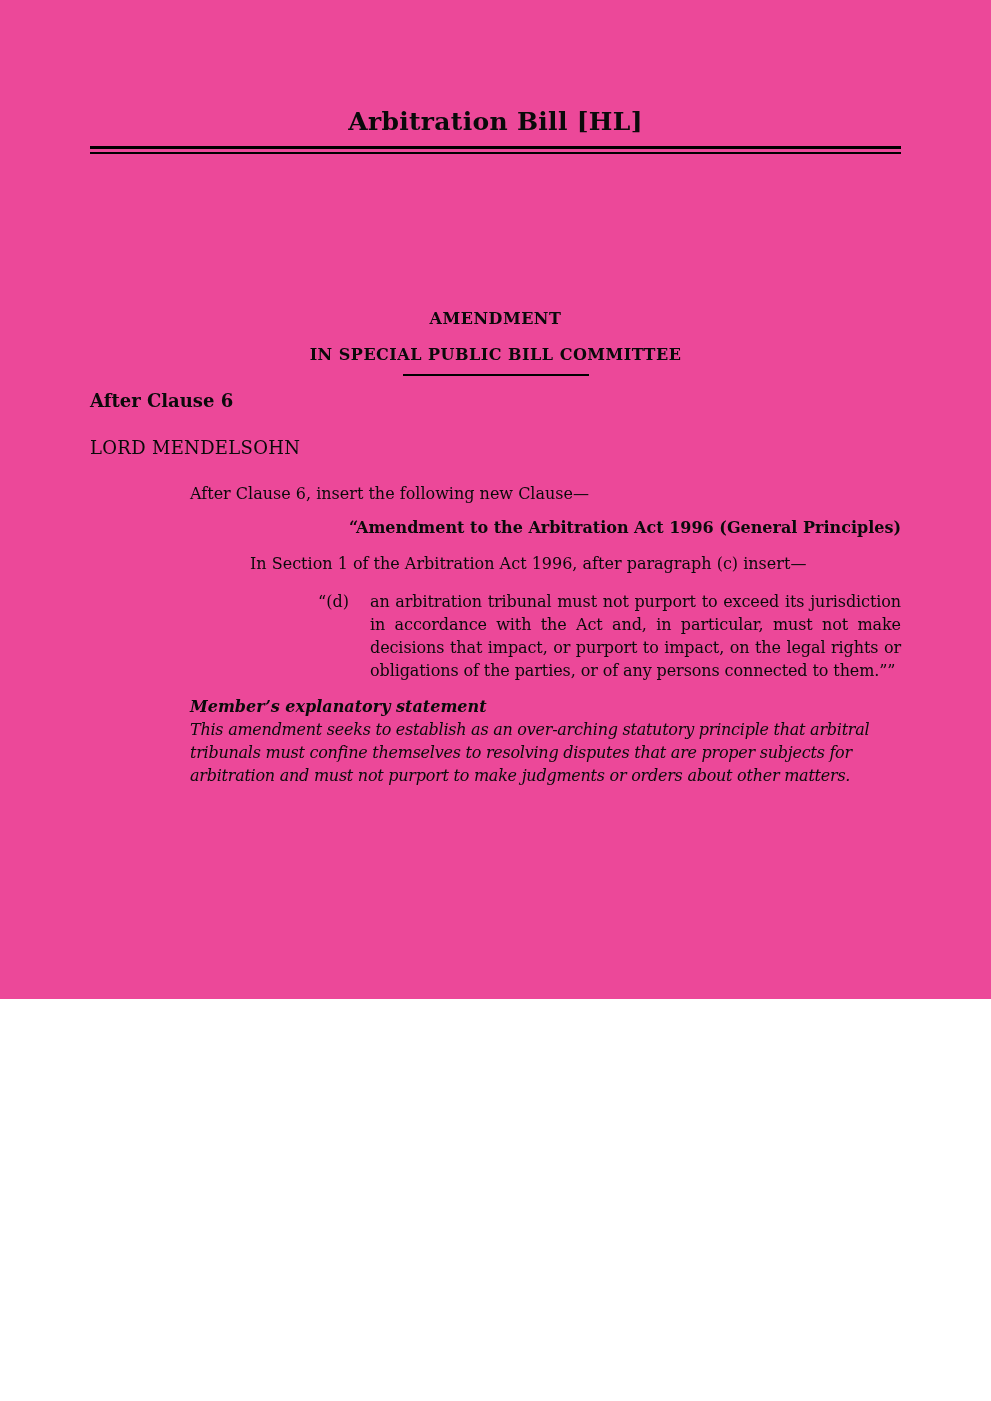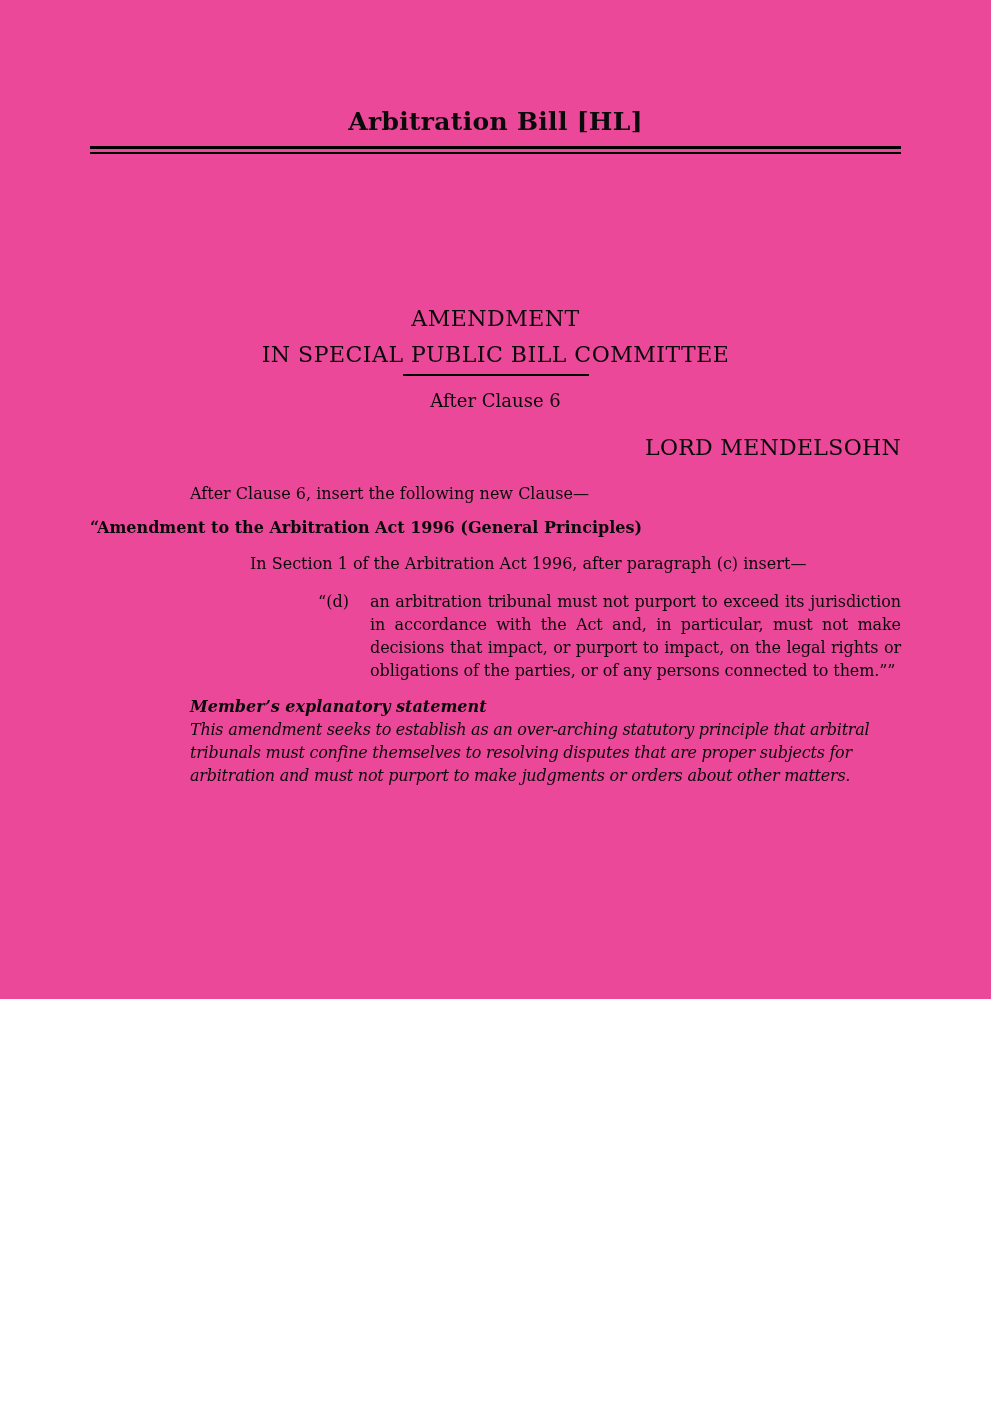--- a/index.html
+++ b/index.html
@@ -39,56 +39,57 @@
     margin-top: 8px;
     height: 2.5px;
     border-top: 3.5px solid #000;
     border-bottom: 2px solid #000;
   }
   .heading-block {
     margin-top: 154px;
   }
   .center-line {
     text-align: center;
-    font-size: 22px;
+    font-size: 16px;
     line-height: 21px;
     margin: 0 0 15px 0;
     letter-spacing: 0.5px;
+    font-weight: bold;
   }
   .center-line:last-child {
     margin-bottom: 9px;
   }
   .sep-rule {
     width: 186px;
     height: 0;
     border-top: 2px solid #000;
     margin: 0 auto;
   }
   .place-heading {
     margin-top: 14px;
-    text-align: center;
-    font-weight: normal;
+    text-align: left;
+    font-weight: bold;
     font-size: 18px;
     line-height: 21px;
   }
   .mover {
     margin-top: 26px;
-    text-align: right;
-    font-size: 22px;
+    text-align: left;
+    font-size: 18px;
     line-height: 21px;
     letter-spacing: 0.3px;
   }
   .instruction {
     margin: 25px 0 0 100px;
     font-size: 16px;
     line-height: 21px;
   }
   .clause-title {
     margin: 13px 0 0 0;
-    text-align: left;
+    text-align: right;
     font-weight: bold;
     font-size: 16px;
     line-height: 21px;
   }
   .lead-in {
     margin: 15px 0 0 160px;
     font-size: 16px;
     line-height: 21px;
   }
   .d-para {

